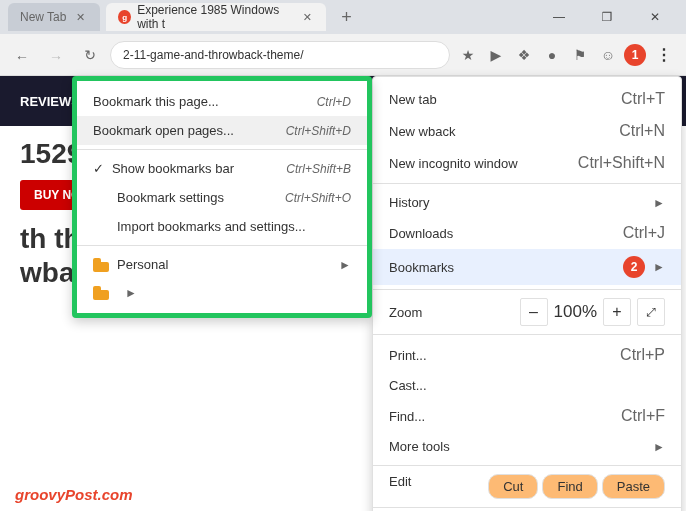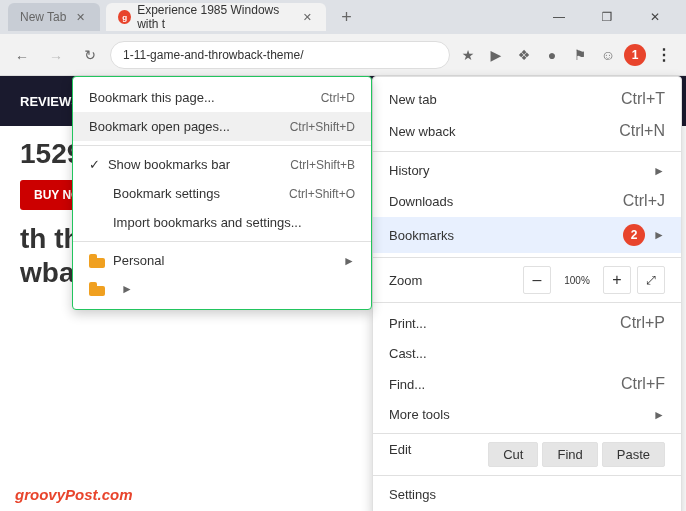--- a/index.html
+++ b/index.html
@@ -45,32 +45,32 @@
     .menu-item { display: flex; align-items: center; padding: 7px 16px; cursor: pointer; color: #333; font-size: 13px; }
     .menu-item.highlighted { background: #e8f0fe; }
     .menu-item-label { flex: 1; }
     .menu-item-shortcut { color: #666; font-size: 16px; margin-left: 20px; }
     .menu-item-arrow { color: #666; margin-left: 8px; font-size: 12px; }
     .menu-divider { height: 1px; background: #e0e0e0; margin: 4px 0; }
     .zoom-row { display: flex; align-items: center; padding: 4px 16px; gap: 8px; }
     .zoom-label { flex: 1; color: #333; font-size: 13px; }
     .zoom-controls { display: flex; align-items: center; gap: 6px; }
     .zoom-btn { width: 28px; height: 28px; border: 1px solid #e0e0e0; background: white; display: flex; align-items: center; justify-content: center; cursor: pointer; font-size: 16px; color: #333; border-radius: 2px; }
-    .zoom-value { font-size: 10px; color: #333; min-width: 40px; text-align: center; }
+    .zoom-value { font-size: 17px; color: #333; min-width: 40px; text-align: center; }
     .zoom-expand { width: 28px; height: 28px; border: 1px solid #e0e0e0; background: white; display: flex; align-items: center; justify-content: center; cursor: pointer; font-size: 12px; color: #333; border-radius: 2px; }
     .edit-row { display: flex; padding: 4px 16px; gap: 4px; }
     .edit-label { flex: 1; color: #333; font-size: 13px; }
-    .edit-btn { padding: 4px 14px; border: 1px solid #e0e0e0; background: #e5e5e5; cursor: pointer; font-size: 13px; color: #333; border-radius: 2px; }
-
-    
-    .bookmarks-submenu { position: absolute; top: 76px; right: 314px; width: 300px; background: white; border: 1px solid #22c55e; box-shadow: 0 4px 12px rgba(0,0,0,0.2); border-radius: 4px; z-index: 101; padding: 6px 0; }
+    .edit-btn { padding: 4px 14px; border: 1px solid #e0e0e0; background: #fdba74; cursor: pointer; font-size: 13px; color: #333; border-radius: 10px; }
+
+    
+    .bookmarks-submenu { position: absolute; top: 76px; right: 314px; width: 300px; background: white; border: 5px solid #22c55e; box-shadow: 0 4px 12px rgba(0,0,0,0.2); border-radius: 4px; z-index: 101; padding: 6px 0; }
     .submenu-item { display: flex; align-items: center; padding: 7px 16px; cursor: pointer; color: #333; font-size: 13px; }
     .submenu-item.active { background: #f0f0f0; }
     .submenu-item-label { flex: 1; }
-    .submenu-shortcut { color: #666; font-size: 12px; margin-left: 10px; }
+    .submenu-shortcut { color: #666; font-size: 12px; margin-left: 10px; font-style: italic; }
     .submenu-arrow { color: #666; margin-left: 8px; font-size: 12px; }
     .checkmark { color: #333; margin-right: 8px; font-size: 13px; }
     .folder-icon { width: 16px; height: 14px; margin-right: 8px; position: relative; }
     .folder-icon::before { content: ''; display: block; width: 16px; height: 10px; background: #f0a020; border-radius: 0 2px 2px 2px; position: absolute; bottom: 0; }
     .folder-icon::after { content: ''; display: block; width: 8px; height: 4px; background: #f0a020; border-radius: 2px 2px 0 0; position: absolute; top: 0; left: 0; }
 
     
     .annotation { position: absolute; width: 22px; height: 22px; background: #e8442c; border-radius: 50%; color: white; font-weight: bold; font-size: 12px; display: flex; align-items: center; justify-content: center; z-index: 200; }
   </style>
 </head>
@@ -94,21 +94,21 @@
       <div class="win-btn">❐</div>
       <div class="win-btn close">✕</div>
     </div>
   </div>
 
   <div class="address-bar">
     <div class="nav-btn">←</div>
     <div class="nav-btn" style="color:#bbb;">→</div>
     <div class="nav-btn">↻</div>
     <div class="address-input">
-      <span>1-11-game-and-throwback-theme/</span>
+      <span>2-11-game-and-throwback-theme/</span>
     </div>
     <div class="addr-actions">
       <div class="addr-icon">★</div>
       <div class="addr-icon">▶</div>
       <div class="addr-icon">❖</div>
       <div class="addr-icon">●</div>
       <div class="addr-icon">⚑</div>
       <div class="addr-icon">☺</div>
 
       <div class="red-badge annotation" style="position:relative;width:22px;height:22px;border-radius:50%;background:#e8442c;color:white;font-weight:bold;font-size:12px;display:flex;align-items:center;justify-content:center;">1</div>
@@ -155,20 +155,24 @@
   </div>
 
   <div class="chrome-menu">
     <div class="menu-item">
       <span class="menu-item-label">New tab</span>
       <span class="menu-item-shortcut">Ctrl+T</span>
     </div>
     <div class="menu-item">
       <span class="menu-item-label">New wback</span>
       <span class="menu-item-shortcut">Ctrl+N</span>
+    </div>
+    <div class="menu-item">
+      <span class="menu-item-label">New incognito window</span>
+      <span class="menu-item-shortcut">Ctrl+Shift+N</span>
     </div>
     <div class="menu-divider"></div>
     <div class="menu-item">
       <span class="menu-item-label">History</span>
       <span class="menu-item-arrow">►</span>
     </div>
     <div class="menu-item">
       <span class="menu-item-label">Downloads</span>
       <span class="menu-item-shortcut">Ctrl+J</span>
     </div>

